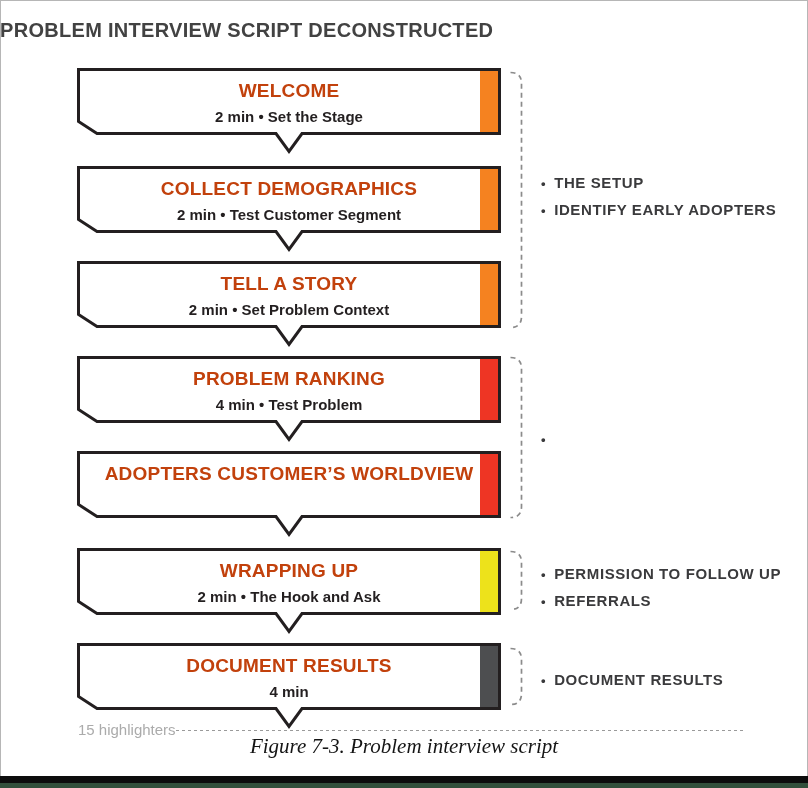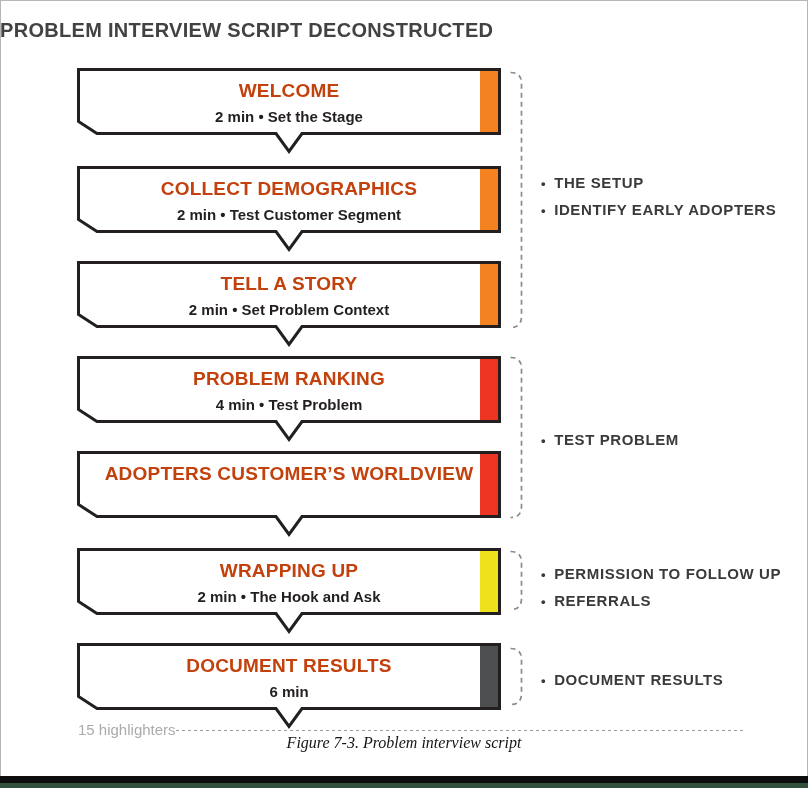--- a/index.html
+++ b/index.html
@@ -34,21 +34,21 @@
     color:#3a3a3c;line-height:26px;white-space:nowrap;letter-spacing:.6px;
     font-stretch:condensed;
   }
   .anno .dot{font-size:13px;}
   .hl-row{position:absolute;left:78px;top:721px;width:666px;height:16px;display:flex;align-items:center;z-index:1;}
   .hl-label{color:#ababab;font-size:15px;white-space:nowrap;}
   .hl-leader{flex:1;height:1px;margin-top:2px;
     background:repeating-linear-gradient(90deg,#9a9a9a 0 3px,transparent 3px 6px);}
   .figure-caption{
     position:absolute;top:734px;left:0;width:100%;text-align:center;
-    font-family:"Liberation Serif",serif;font-style:italic;font-size:16px;color:#151515;z-index:2;
+    font-family:"Liberation Serif",serif;font-style:italic;font-size:21px;color:#151515;z-index:2;
   }
   .band{position:absolute;left:0;width:100%;z-index:10;}
   .band.black{top:776px;height:7px;}
   .band.green{top:783px;height:5px;}
 </style>
 </head>
 <body>
 
 <div class="page-frame"></div>
 
@@ -106,21 +106,21 @@
   <div class="step-title">WRAPPING UP</div>
   <div class="step-sub">2 min • The Hook and Ask</div>
 </div>
 
 <div class="step" style="top:643px">
   <svg width="424" height="86" viewBox="0 0 424 86">
     <path d="M1.5 1.5 L422.5 1.5 L422.5 65.5 L225 65.5 L212 83.5 L199 65.5 L20 65.5 L1.5 53.5 Z" fill="#ffffff" stroke="#231F20" stroke-width="3" stroke-linejoin="miter"></path>
   </svg>
   <div class="stripe" style="background: rgb(77, 78, 80);"></div>
   <div class="step-title">DOCUMENT RESULTS</div>
-  <div class="step-sub">6 min</div>
+  <div class="step-sub">4 min</div>
 </div>
 
 <svg class="bracket" style="top:70px" width="15" height="260">
   <path d="M1.5 2.5 Q12.5 2.5 12.5 13.5 L12.5 246.5 Q12.5 257.5 1.5 257.5" fill="none" stroke="#8b8b8b" stroke-width="1.7" stroke-dasharray="5,4"></path>
 </svg>
 <svg class="bracket" style="top:355px" width="15" height="165">
   <path d="M1.5 2.5 Q12.5 2.5 12.5 13.5 L12.5 151.5 Q12.5 162.5 1.5 162.5" fill="none" stroke="#8b8b8b" stroke-width="1.7" stroke-dasharray="5,4"></path>
 </svg>
 <svg class="bracket" style="top:549px" width="15" height="63">
   <path d="M1.5 2.5 Q12.5 2.5 12.5 13.5 L12.5 49.5 Q12.5 60.5 1.5 60.5" fill="none" stroke="#8b8b8b" stroke-width="1.7" stroke-dasharray="5,4"></path>
@@ -135,21 +135,20 @@
     <span>THE SETUP</span>
   </li>
   <li>
     <span class="dot">•</span>
     <span>IDENTIFY EARLY ADOPTERS</span>
   </li>
 </ul>
 <ul class="anno" style="top:427px">
   <li>
     <span class="dot">•</span>
-    <span>TEST PROBLEM</span>
   </li>
 </ul>
 <ul class="anno" style="top:561px">
   <li>
     <span class="dot">•</span>
     <span>PERMISSION TO FOLLOW UP</span>
   </li>
   <li>
     <span class="dot">•</span>
     <span>REFERRALS</span>

